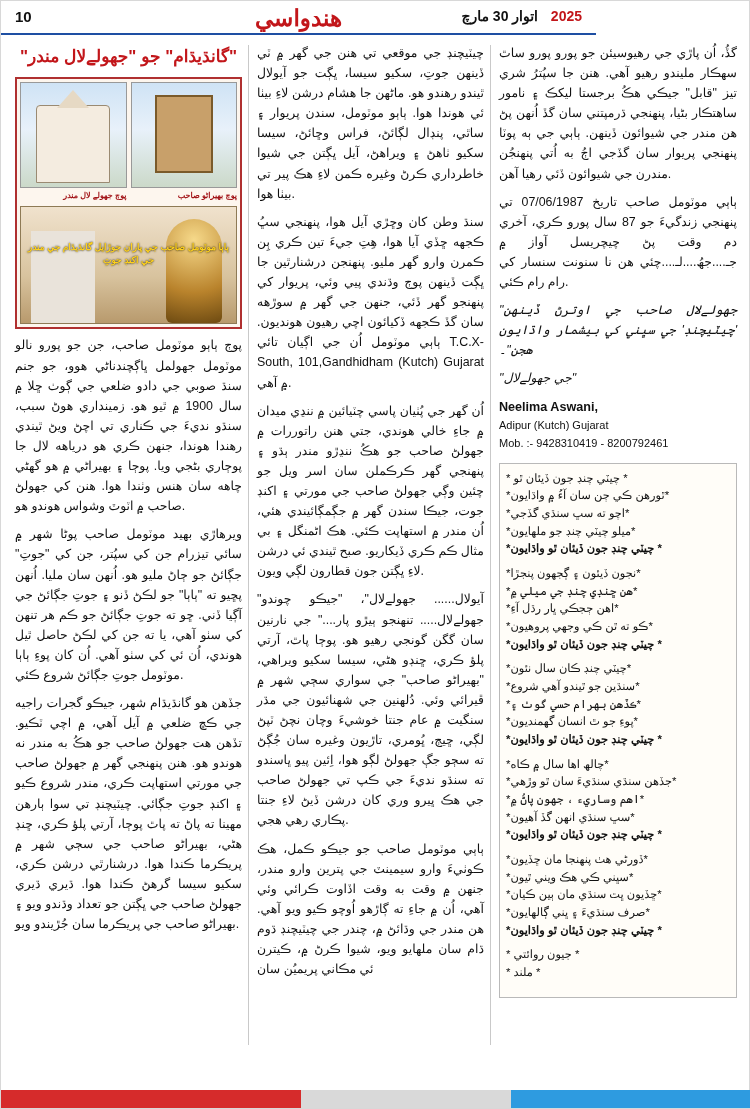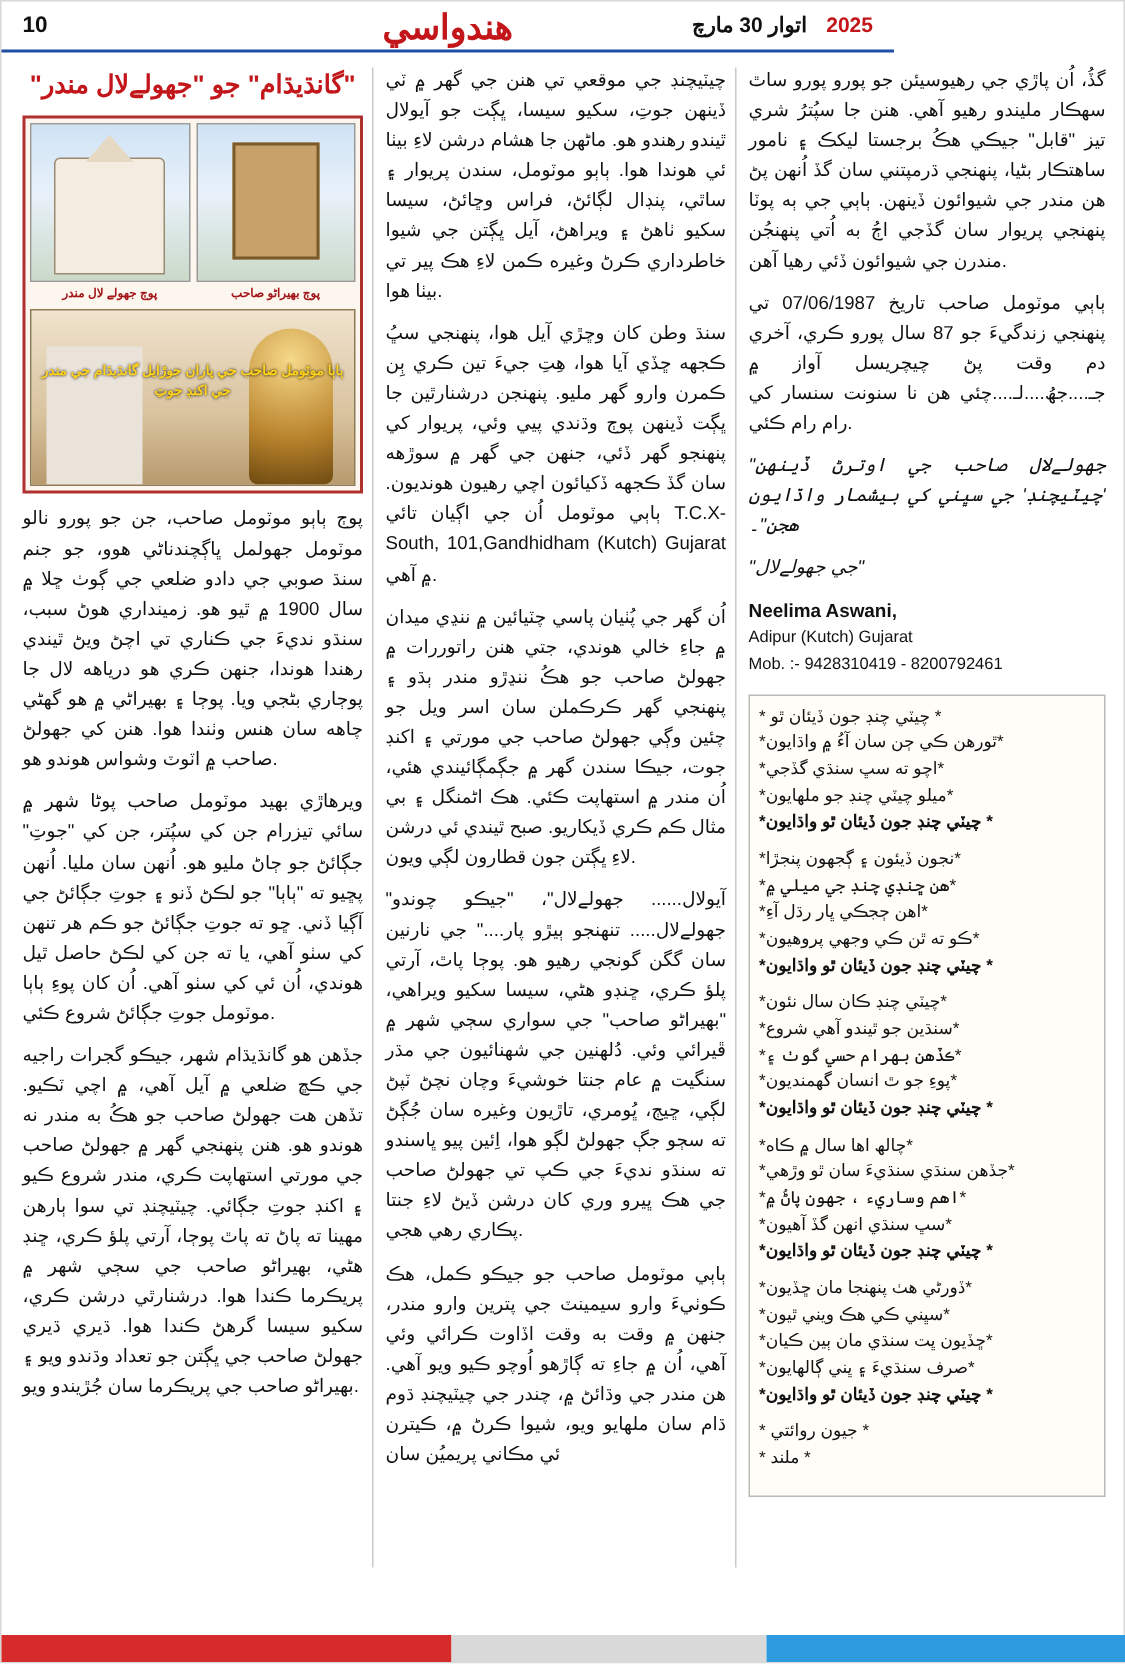--- a/index.html
+++ b/index.html
@@ -86,21 +86,21 @@
   .temple:before{
     content:"";position:absolute;left:50%;top:-16px;transform:translateX(-50%);
     border-left:16px solid transparent;border-right:16px solid transparent;
     border-bottom:18px solid #e6d9c4;
   }
   .portrait{
     position:absolute;left:50%;top:12px;transform:translateX(-50%);
     width:54px;height:74px;background:#c8a06a;border:2px solid #7a5a2a;
   }
   .photo-caption{
-    font-size:8px;color:#a3161a;text-align:center;margin-top:2px;font-weight:bold;
+    font-size:8px;color:#a3161a;text-align:right;margin-top:2px;font-weight:bold;
   }
   .photo-wide{
     margin-top:4px;height:116px;
     background:linear-gradient(#f0e2cd 0%,#d8c39e 60%,#b89a6d 100%);
     border:1px solid #8e7a55;position:relative;overflow:hidden;
   }
   .photo-wide .man{
     position:absolute;left:10px;bottom:0;width:64px;height:92px;
     background:#e9e3da;border:1px solid #b1a header;
   }

